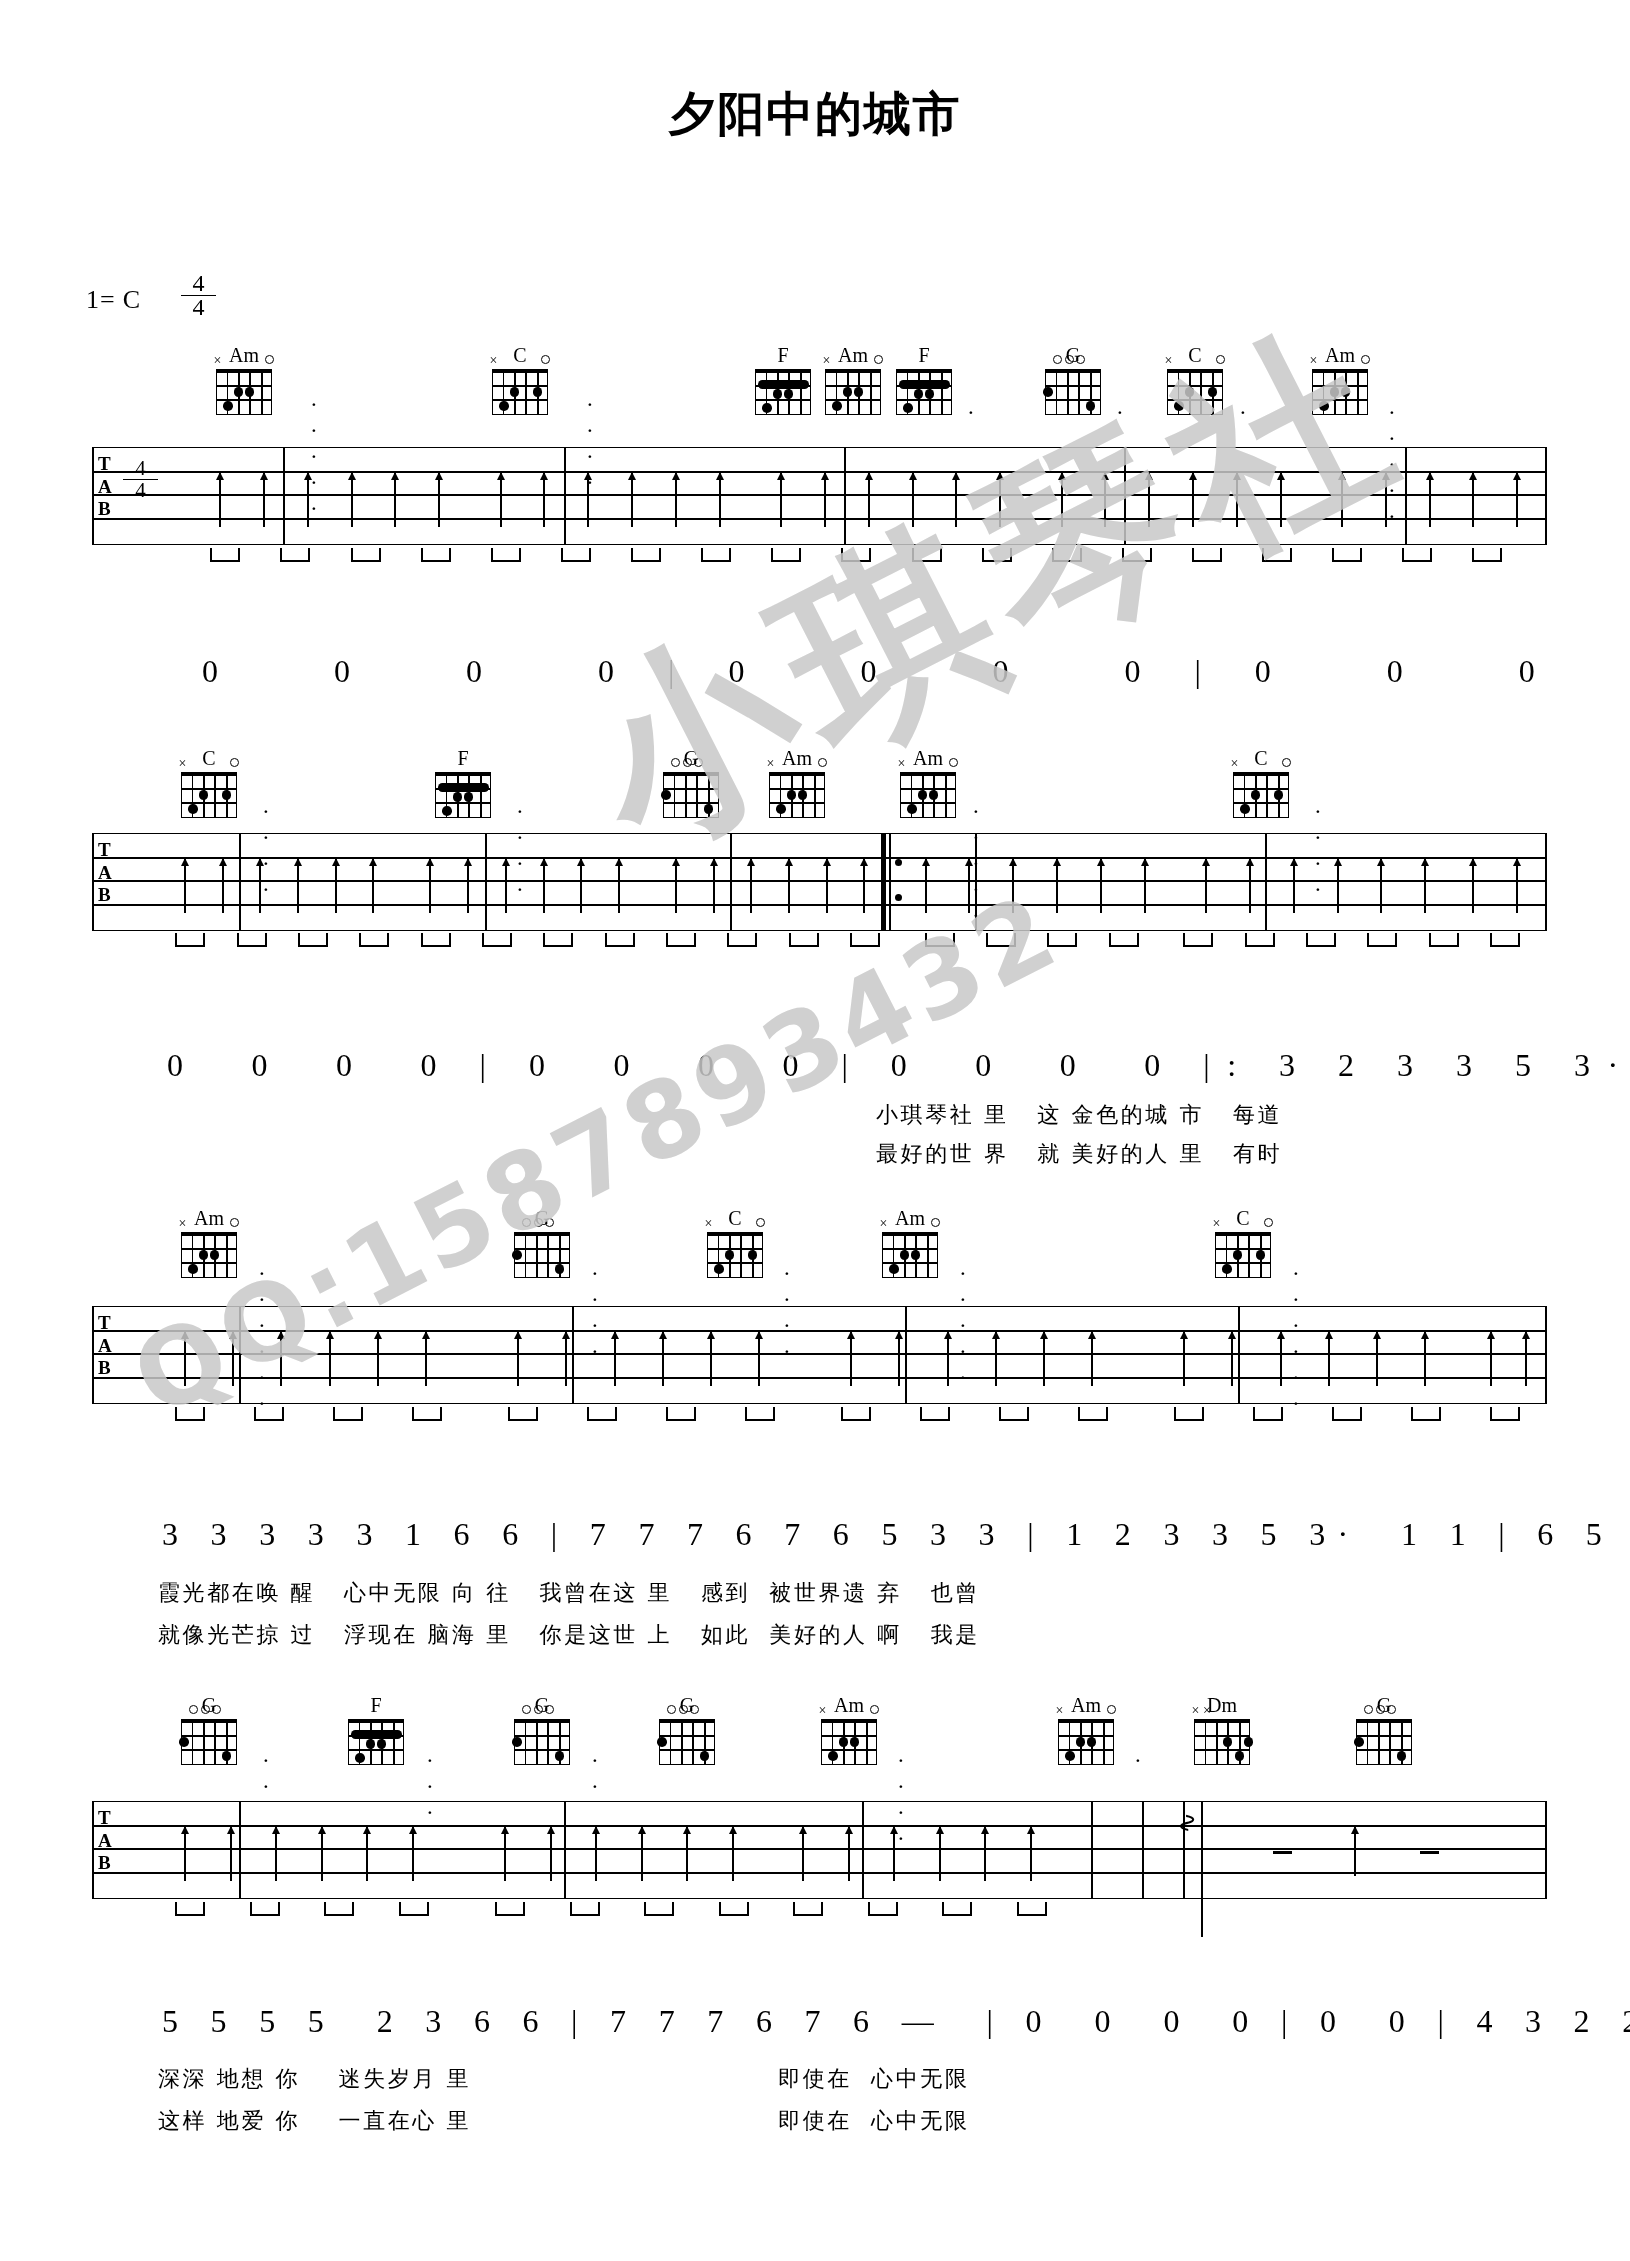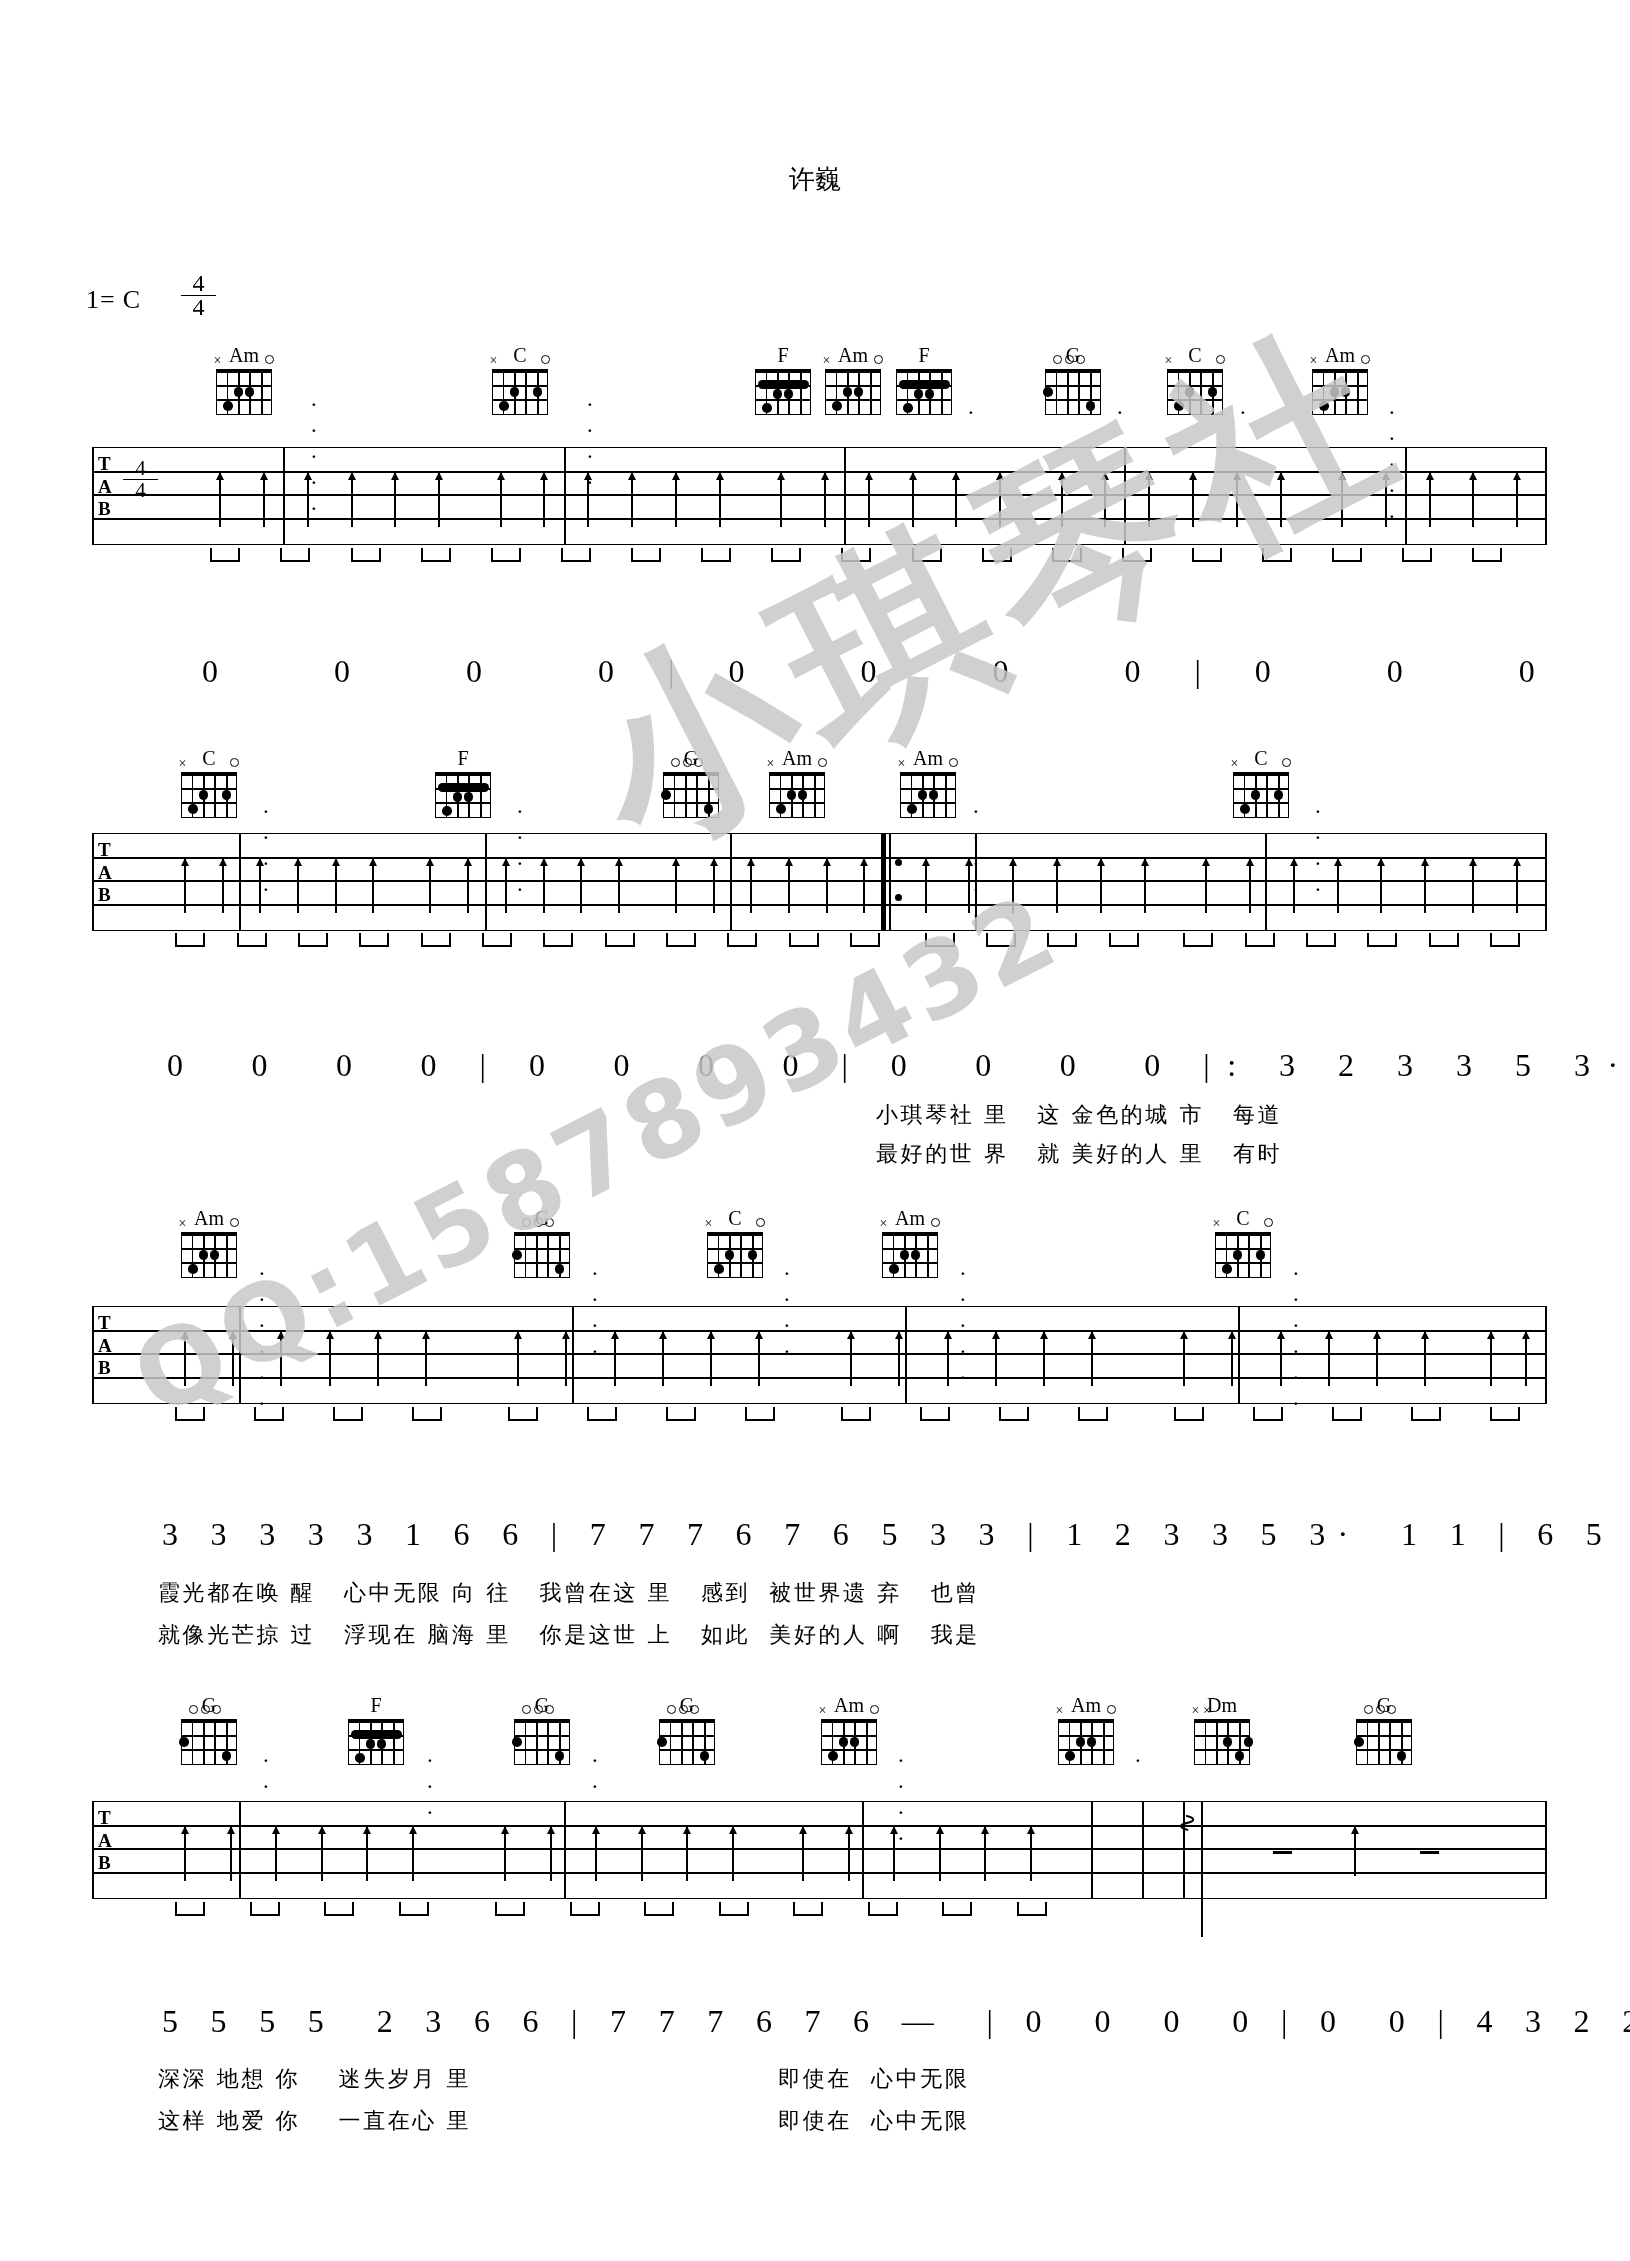--- a/index.html
+++ b/index.html
@@ -260,21 +260,21 @@
     position: absolute;
     width: 1.8px;
     background: #000;
   }
 </style>
 </head>
 <body>
 
 <div id="sheet">
 
-  <div class="artist">许巍</div>
+  <div class="title">夕阳中的城市</div>
   <div class="keysig">1= C</div>
   <div class="timesig">
     <span class="num">4</span>
     <span class="den">4</span>
   </div>
 
   <div class="system">
 
     <div class="chord" style="left:210px; top:346px;">
       <div class="cname">Am</div>

